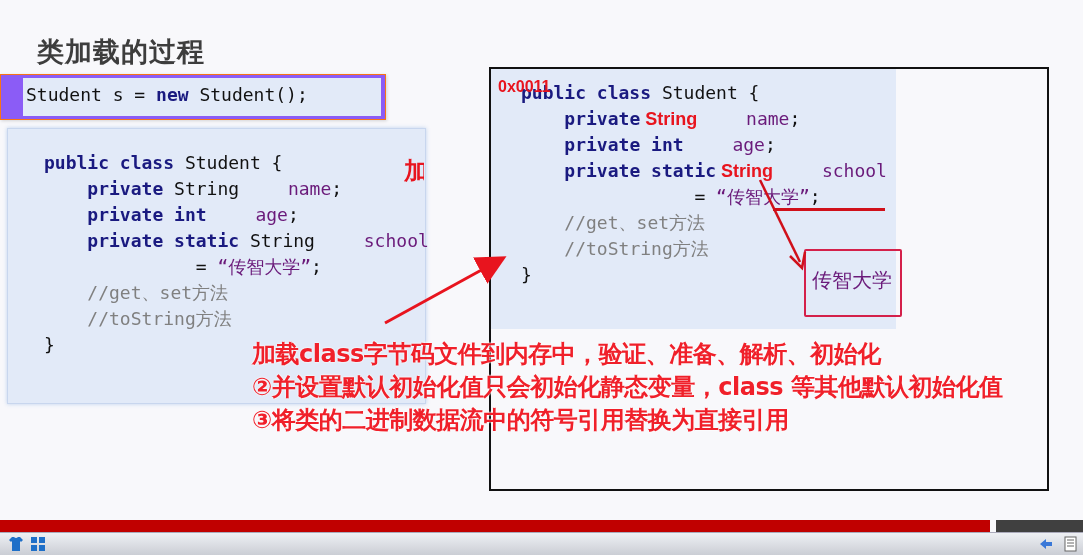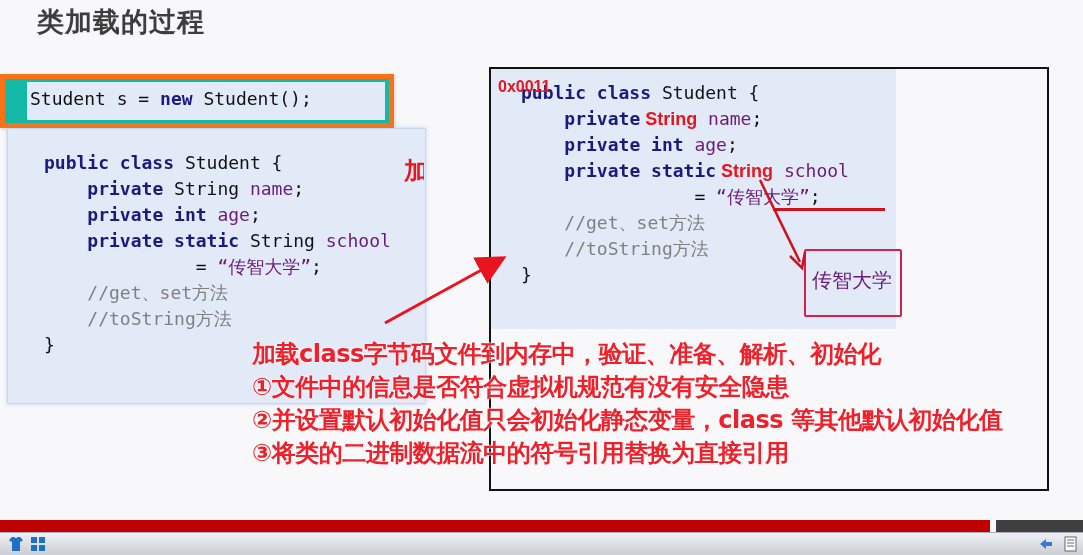--- a/index.html
+++ b/index.html
@@ -2,40 +2,40 @@
 <html><head>
 <meta charset="utf-8">
 <style>
   html, body { margin:0; padding:0; }
   body {
     width:1083px; height:555px; position:relative; overflow:hidden;
     background:#f8f8fb;
     font-family: "DejaVu Sans", sans-serif;
   }
   .slide-title {
-    position:absolute; left:37px; top:4px;
+    position:absolute; left:37px; top:34px;
     font-size:27px; font-weight:bold; color:#3d3d3d;
     letter-spacing:1px;
   }
   .mono { font-family: "DejaVu Sans Mono", "Liberation Mono", monospace; }
   .box-new {
     position:absolute; left:0; top:74px; width:384px; height:44px;
-    background:#14b8a6; border:5px solid #f97316;
+    background:#8b5cf6; border:1px solid #f97316;
     box-shadow:1px 1px 3px rgba(0,0,0,0.15);
   }
   .box-new .inner {
     position:absolute; left:22px; top:3px; width:358px; height:38px;
     background:#e2eaf8;
   }
   .box-new .code {
     position:absolute; left:25px; top:9px; font-size:18px; color:#111;
     white-space:pre;
   }
   .kw { color:#1a1a80; font-weight:bold; }
-  .field { color:#6a1a7a; }
+  .field { color:#6a1a7a;padding-left:38px; }
   .comment { color:#808080; }
   .strlit { color:#6a1a7a;margin-top:22px; }
 
   .box-left {
     position:absolute; left:7px; top:128px; width:417px; height:274px;
     background:#e2eaf8; border:1px solid #c8d6ee;
     box-shadow:0 0 4px rgba(100,150,220,0.4);
   }
   .box-left pre, .box-right pre {
     margin:0; position:absolute; font-size:18px; line-height:26px; color:#111;
@@ -144,21 +144,20 @@
     <line x1="385" y1="323" x2="496" y2="262" stroke="#e8141e" stroke-width="3" marker-end="url(#ah)"></line>
   </g>
   <g>
     <line x1="760" y1="180" x2="800" y2="262" stroke="#d0101a" stroke-width="2.5"></line>
     <path d="M790,256 L802,268 L805,252" fill="none" stroke="#d0101a" stroke-width="2.5"></path>
   </g>
 </svg>
 
 <div class="steps">
   <div>加载class字节码文件到内存中，验证、准备、解析、初始化</div>
-  <div>①文件中的信息是否符合虚拟机规范有没有安全隐患</div>
   <div>②并设置默认初始化值只会初始化静态变量，class 等其他默认初始化值</div>
   <div>③将类的二进制数据流中的符号引用替换为直接引用</div>
 </div>
 
 <div class="red-bar"></div>
 <div class="dark-bar"></div>
 
 <div class="taskbar">
   <svg class="tb-icon" style="left:8px" viewBox="0 0 16 16">
     <path d="M4,1 L6,1 Q8,3 10,1 L12,1 L15,4 L13,6 L12,5 L12,15 L4,15 L4,5 L3,6 L1,4 z" fill="#1e6fc8"></path>

